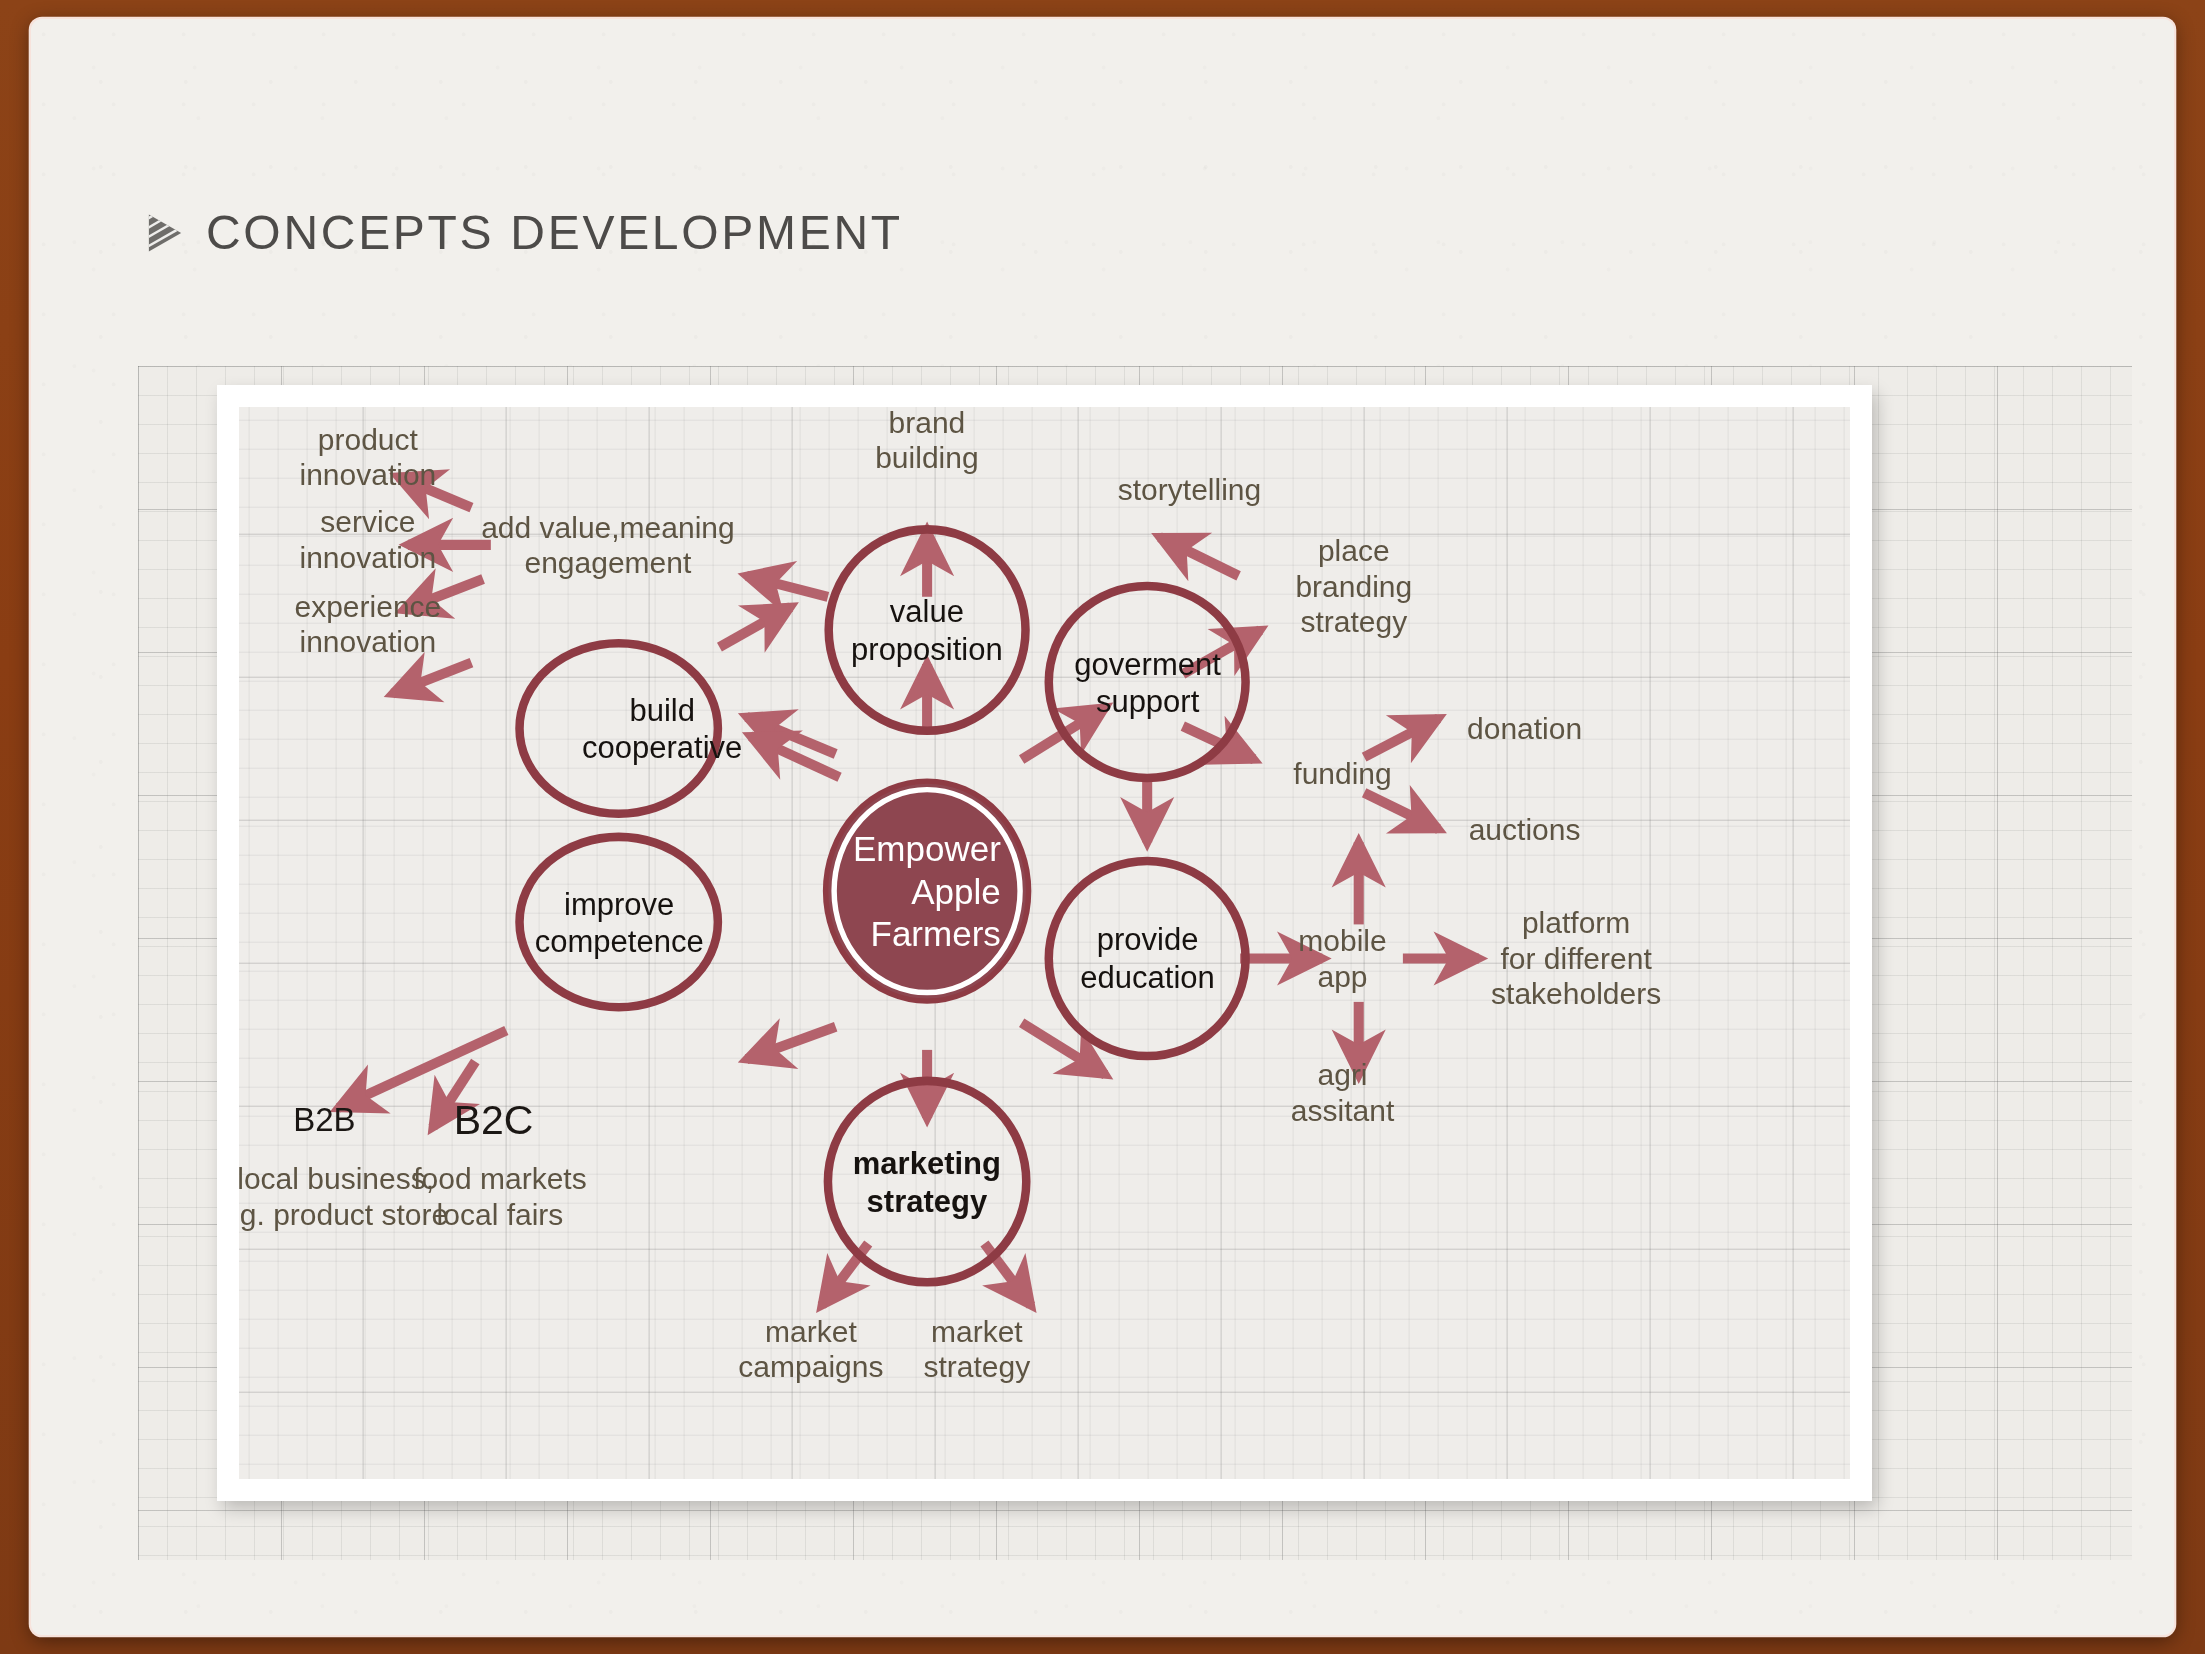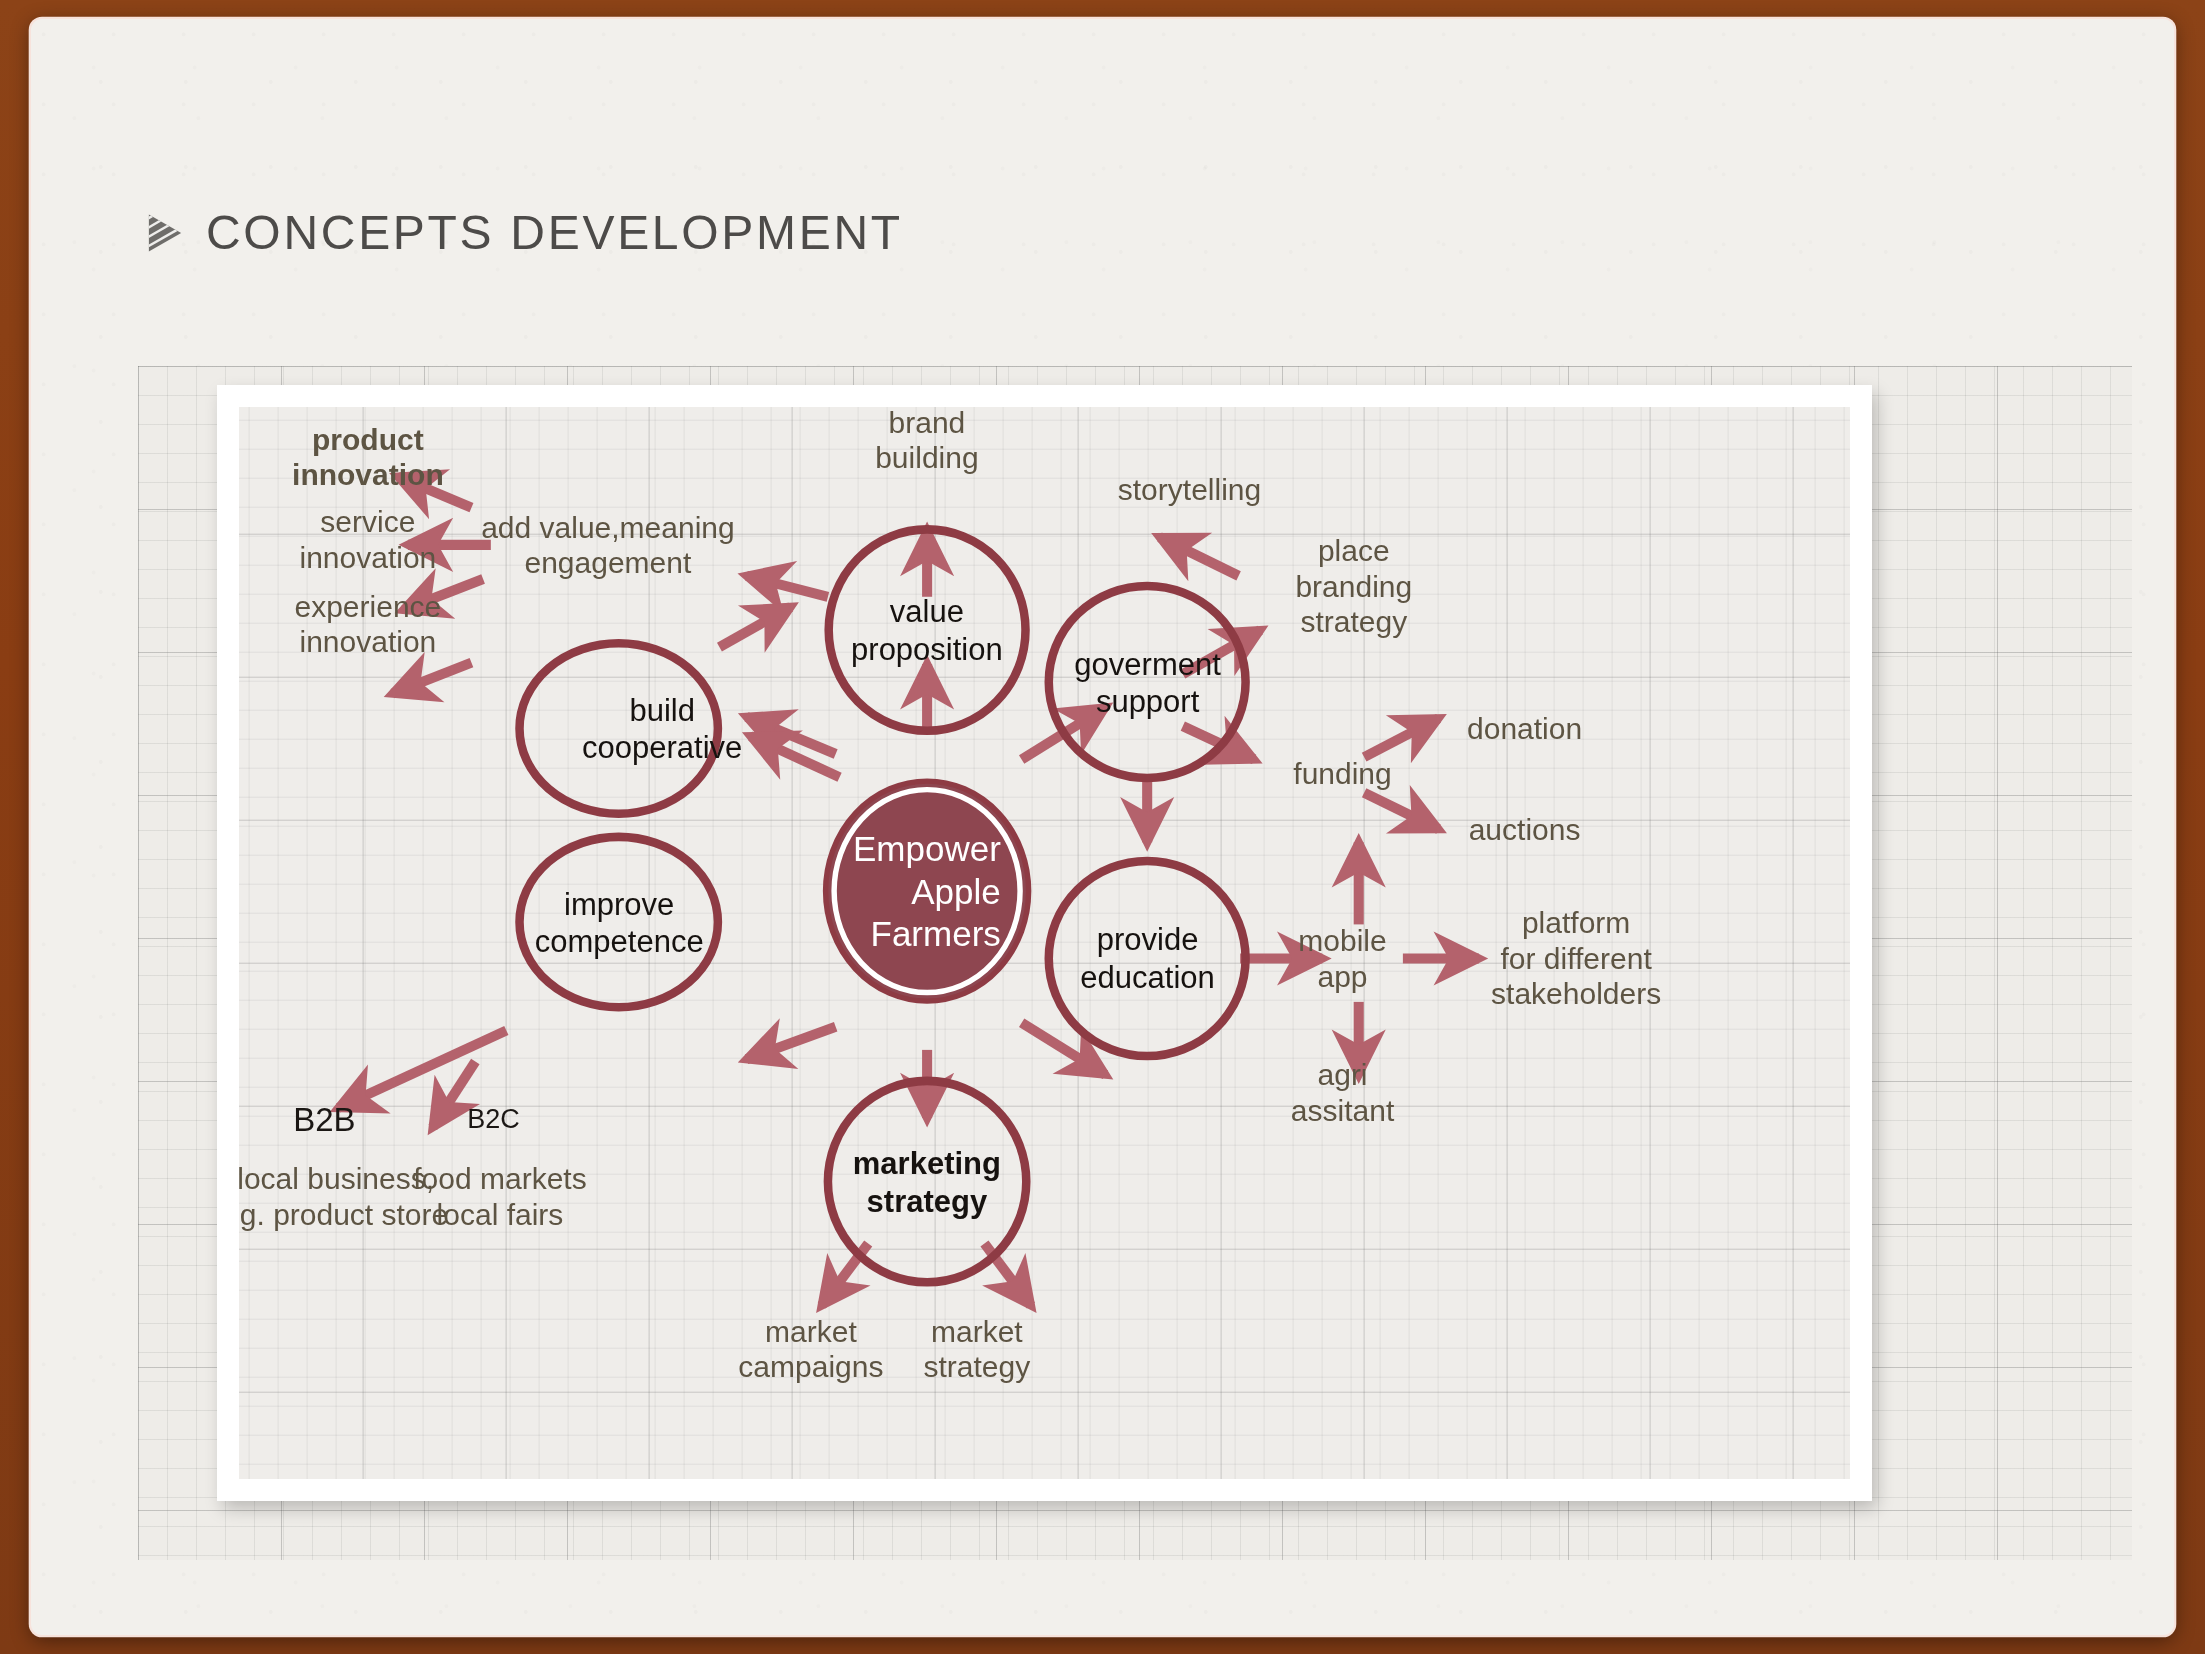--- a/index.html
+++ b/index.html
@@ -226,21 +226,21 @@
         <div class="circle-label" style="left:42.7%;top:72.3%;font-weight:bold;">marketing
 strategy</div>
         <div class="circle-label" style="left:56.4%;top:25.7%;">goverment
 support</div>
         <div class="circle-label" style="left:56.4%;top:51.4%;">provide
 education</div>
         <div class="circle-label center" style="left:42.7%;top:45.2%;text-align:right;">Empower
 Apple
 Farmers</div>
 
-        <div class="node-label" style="left:8.0%;top:4.6%;font-weight:bold;">product
+        <div class="node-label" style="left:8.0%;top:4.6%;">product
 innovation</div>
         <div class="node-label" style="left:8.0%;top:12.3%;">service
 innovation</div>
         <div class="node-label" style="left:8.0%;top:20.2%;">experience
 innovation</div>
         <div class="node-label" style="left:22.9%;top:12.8%;">add value,meaning
 engagement</div>
         <div class="node-label" style="left:42.7%;top:3.0%;">brand
 building</div>
         <div class="node-label" style="left:59.0%;top:7.7%;">storytelling</div>
@@ -253,21 +253,21 @@
         <div class="node-label" style="left:68.5%;top:51.4%;">mobile
 app</div>
         <div class="node-label" style="left:83.0%;top:51.4%;">platform
 for different
 stakeholders</div>
         <div class="node-label" style="left:68.5%;top:63.9%;">agri
 assitant</div>
         <div class="node-label dark" style="left:5.3%;top:66.5%;font-size:33px;">B2B</div>
         <div class="node-label" style="left:6.0%;top:73.6%;">local business,
 eg. product store</div>
-        <div class="node-label dark" style="left:15.8%;top:66.5%;font-size:27px;">B2C</div>
+        <div class="node-label dark" style="left:15.8%;top:66.5%;font-size:41px;">B2C</div>
         <div class="node-label" style="left:16.2%;top:73.6%;">food markets
 local fairs</div>
         <div class="node-label" style="left:35.5%;top:87.8%;">market
 campaigns</div>
         <div class="node-label" style="left:45.8%;top:87.8%;">market
 strategy</div>
 
       </div>
     </div>
   </div>

